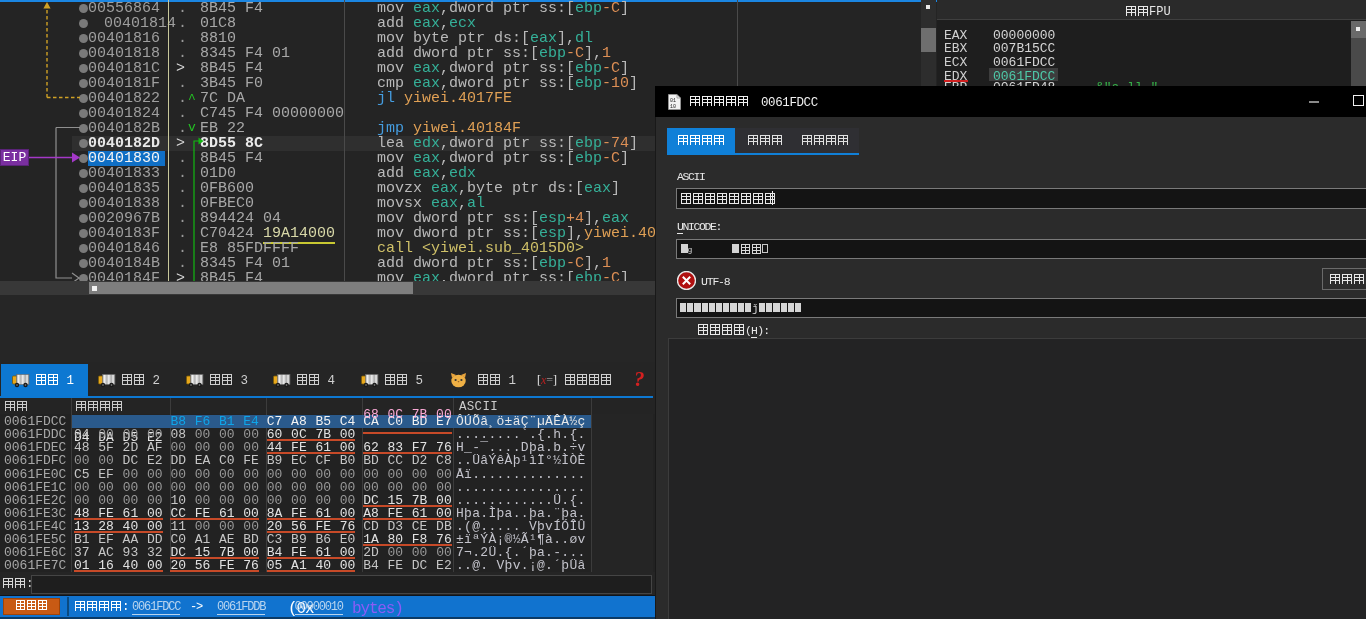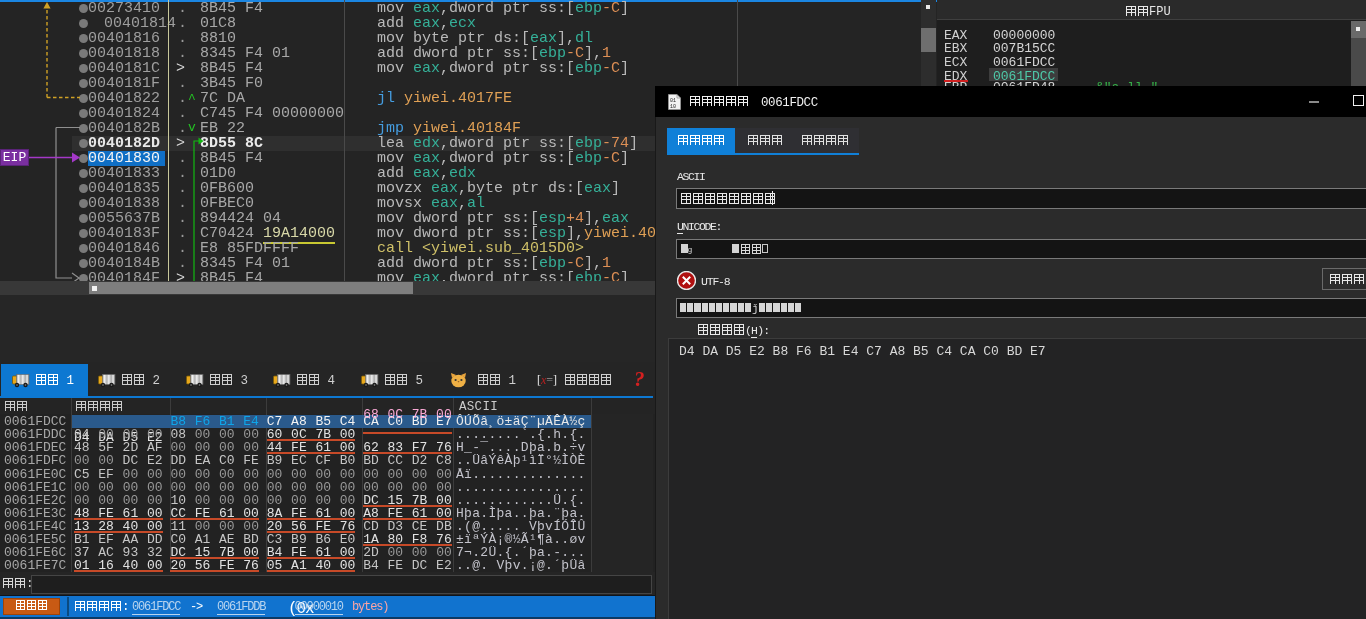--- a/index.html
+++ b/index.html
@@ -33,49 +33,49 @@
 <div class="ab" style="left:0;top:362px;width:936px;height:36px;background:#252525"></div>
 <div class="ab" style="left:0;top:398px;width:936px;height:16px;background:#242424"></div>
 <div class="ab" style="left:0;top:414px;width:936px;height:158px;background:#222222"></div>
 <div class="ab" style="left:0;top:572px;width:936px;height:23px;background:#252525"></div>
 <div class="ab" style="left:0;top:595px;width:936px;height:1px;background:#10151c"></div>
 <div class="ab" style="left:0;top:596px;width:936px;height:21px;background:#1173cf"></div>
 <div class="ab" style="left:0;top:617px;width:936px;height:2px;background:#0b3a66"></div>
 <div class="ab" style="left:0;top:0;width:1123px;height:2px;background:#1b86e2"></div>
 <div class="ab" style="left:1123px;top:0;width:243px;height:1px;background:#454545"></div>
 <div class="ab" style="left:0;top:0;width:936px;height:281px;overflow:hidden">
-<div class="row" style="top:0.7px"><span class="s" style="left:88px;color:#9f9f9f;">00273410</span><span class="s" style="left:178px;color:#9a9a9a">.</span><span class="s" style="left:200px;color:#a8a8a8;">8B45 F4</span><span class="s" style="left:377px;color:#b9b9b9">mov <r>eax</r>,dword ptr ss:[<r>ebp</r><n>-C</n>]</span></div>
+<div class="row" style="top:0.7px"><span class="s" style="left:88px;color:#9f9f9f;">00556864</span><span class="s" style="left:178px;color:#9a9a9a">.</span><span class="s" style="left:200px;color:#a8a8a8;">8B45 F4</span><span class="s" style="left:377px;color:#b9b9b9">mov <r>eax</r>,dword ptr ss:[<r>ebp</r><n>-C</n>]</span></div>
 <div class="dot" style="top:3.7px"></div>
 <div class="row" style="top:15.7px"><span class="s" style="left:104px;color:#9f9f9f;">00401814</span><span class="s" style="left:178px;color:#9a9a9a">.</span><span class="s" style="left:200px;color:#a8a8a8;">01C8</span><span class="s" style="left:377px;color:#b9b9b9">add <r>eax</r>,<r>ecx</r></span></div>
 <div class="dot" style="top:18.7px"></div>
 <div class="row" style="top:30.7px"><span class="s" style="left:88px;color:#9f9f9f;">00401816</span><span class="s" style="left:178px;color:#9a9a9a">.</span><span class="s" style="left:200px;color:#a8a8a8;">8810</span><span class="s" style="left:377px;color:#b9b9b9">mov byte ptr ds:[<r>eax</r>],<r>dl</r></span></div>
 <div class="dot" style="top:33.7px"></div>
 <div class="row" style="top:45.7px"><span class="s" style="left:88px;color:#9f9f9f;">00401818</span><span class="s" style="left:178px;color:#9a9a9a">.</span><span class="s" style="left:200px;color:#a8a8a8;">8345 F4 01</span><span class="s" style="left:377px;color:#b9b9b9">add dword ptr ss:[<r>ebp</r><n>-C</n>],<n>1</n></span></div>
 <div class="dot" style="top:48.7px"></div>
 <div class="row" style="top:60.7px"><span class="s" style="left:88px;color:#9f9f9f;">0040181C</span><span class="s" style="left:176px;color:#d8d8d8">&gt;</span><span class="s" style="left:200px;color:#a8a8a8;">8B45 F4</span><span class="s" style="left:377px;color:#b9b9b9">mov <r>eax</r>,dword ptr ss:[<r>ebp</r><n>-C</n>]</span></div>
 <div class="dot" style="top:63.7px"></div>
-<div class="row" style="top:75.7px"><span class="s" style="left:88px;color:#9f9f9f;">0040181F</span><span class="s" style="left:178px;color:#9a9a9a">.</span><span class="s" style="left:200px;color:#a8a8a8;">3B45 F0</span></div>
+<div class="row" style="top:75.7px"><span class="s" style="left:88px;color:#9f9f9f;">0040181F</span><span class="s" style="left:178px;color:#9a9a9a">.</span><span class="s" style="left:200px;color:#a8a8a8;">3B45 F0</span><span class="s" style="left:377px;color:#b9b9b9">cmp <r>eax</r>,dword ptr ss:[<r>ebp</r><n>-10</n>]</span></div>
 <div class="dot" style="top:78.7px"></div>
 <div class="row" style="top:90.7px"><span class="s" style="left:88px;color:#9f9f9f;">00401822</span><span class="s" style="left:178px;color:#9a9a9a">.</span><span class="s" style="left:188px;top:1px;color:#24c024;font-size:13px">^</span><span class="s" style="left:200px;color:#a8a8a8;">7C DA</span><span class="s" style="left:377px;color:#b9b9b9"><jm>jl</jm> <ad>yiwei.4017FE</ad></span></div>
 <div class="dot" style="top:93.7px"></div>
 <div class="row" style="top:105.7px"><span class="s" style="left:88px;color:#9f9f9f;">00401824</span><span class="s" style="left:178px;color:#9a9a9a">.</span><span class="s" style="left:200px;color:#a8a8a8;">C745 F4 00000000</span></div>
 <div class="dot" style="top:108.7px"></div>
 <div class="row" style="top:120.7px"><span class="s" style="left:88px;color:#9f9f9f;">0040182B</span><span class="s" style="left:178px;color:#9a9a9a">.</span><span class="s" style="left:188px;top:-1px;color:#24c024;font-size:13px">v</span><span class="s" style="left:200px;color:#a8a8a8;">EB 22</span><span class="s" style="left:377px;color:#b9b9b9"><jm>jmp</jm> <ad>yiwei.40184F</ad></span></div>
 <div class="dot" style="top:123.7px"></div>
 <div class="row" style="top:135.7px"><span class="s" style="left:72px;width:848px;height:15px;background:#2f2f2f"></span><span class="s" style="left:88px;color:#e8e8e8;font-weight:bold;">0040182D</span><span class="s" style="left:176px;color:#d8d8d8">&gt;</span><span class="s" style="left:200px;color:#ececec;font-weight:bold;">8D55 8C</span><span class="s" style="left:377px;color:#b9b9b9">lea <r>edx</r>,dword ptr ss:[<r>ebp</r><n>-74</n>]</span></div>
 <div class="dot" style="top:138.7px"></div>
 <div class="row" style="top:150.7px"><span class="s" style="left:88px;width:77px;height:15px;background:#0f6fc5"></span><span class="s" style="left:88px;color:#f5f5f5;">00401830</span><span class="s" style="left:178px;color:#9a9a9a">.</span><span class="s" style="left:200px;color:#a8a8a8;">8B45 F4</span><span class="s" style="left:377px;color:#b9b9b9">mov <r>eax</r>,dword ptr ss:[<r>ebp</r><n>-C</n>]</span></div>
 <div class="dot" style="top:153.7px"></div>
 <div class="row" style="top:165.7px"><span class="s" style="left:88px;color:#9f9f9f;font-family:Liberation Mono, monospace;">00401833</span><span class="s" style="left:178px;color:#9a9a9a">.</span><span class="s" style="left:200px;color:#a8a8a8;">01D0</span><span class="s" style="left:377px;color:#b9b9b9">add <r>eax</r>,<r>edx</r></span></div>
 <div class="dot" style="top:168.7px"></div>
 <div class="row" style="top:180.7px"><span class="s" style="left:88px;color:#9f9f9f;">00401835</span><span class="s" style="left:178px;color:#9a9a9a">.</span><span class="s" style="left:200px;color:#a8a8a8;">0FB600</span><span class="s" style="left:377px;color:#b9b9b9">movzx <r>eax</r>,byte ptr ds:[<r>eax</r>]</span></div>
 <div class="dot" style="top:183.7px"></div>
 <div class="row" style="top:195.7px"><span class="s" style="left:88px;color:#9f9f9f;">00401838</span><span class="s" style="left:178px;color:#9a9a9a">.</span><span class="s" style="left:200px;color:#a8a8a8;">0FBEC0</span><span class="s" style="left:377px;color:#b9b9b9">movsx <r>eax</r>,<r>al</r></span></div>
 <div class="dot" style="top:198.7px"></div>
-<div class="row" style="top:210.7px"><span class="s" style="left:88px;color:#9f9f9f;">0055637B</span><span class="s" style="left:178px;color:#9a9a9a">.</span><span class="s" style="left:200px;color:#a8a8a8;">894424 04</span><span class="s" style="left:377px;color:#b9b9b9">mov dword ptr ss:[<r>esp</r><n>+4</n>],<r>eax</r></span></div>
+<div class="row" style="top:210.7px"><span class="s" style="left:88px;color:#9f9f9f;">0020967B</span><span class="s" style="left:178px;color:#9a9a9a">.</span><span class="s" style="left:200px;color:#a8a8a8;">894424 04</span><span class="s" style="left:377px;color:#b9b9b9">mov dword ptr ss:[<r>esp</r><n>+4</n>],<r>eax</r></span></div>
 <div class="dot" style="top:213.7px"></div>
 <div class="row" style="top:225.7px"><span class="s" style="left:88px;color:#9f9f9f;">0040183F</span><span class="s" style="left:178px;color:#9a9a9a">.</span><span class="s" style="left:200px;color:#a8a8a8;">C70424 <span style="color:#d8d8a8;border-bottom:2px solid #c8c832">19A14000</span></span><span class="s" style="left:377px;color:#b9b9b9">mov dword ptr ss:[<r>esp</r>],<ad>yiwei.40</ad></span></div>
 <div class="dot" style="top:228.7px"></div>
 <div class="row" style="top:240.7px"><span class="s" style="left:88px;color:#9f9f9f;">00401846</span><span class="s" style="left:178px;color:#9a9a9a">.</span><span class="s" style="left:200px;color:#a8a8a8;">E8 85FDFFFF</span><span class="s" style="left:377px;color:#b9b9b9"><cl>call &lt;yiwei.sub_4015D0&gt;</cl></span></div>
 <div class="dot" style="top:243.7px"></div>
 <div class="row" style="top:255.7px"><span class="s" style="left:88px;color:#9f9f9f;">0040184B</span><span class="s" style="left:178px;color:#9a9a9a">.</span><span class="s" style="left:200px;color:#a8a8a8;">8345 F4 01</span><span class="s" style="left:377px;color:#b9b9b9">add dword ptr ss:[<r>ebp</r><n>-C</n>],<n>1</n></span></div>
 <div class="dot" style="top:258.7px"></div>
 <div class="row" style="top:270.7px"><span class="s" style="left:88px;color:#9f9f9f;">0040184F</span><span class="s" style="left:176px;color:#d8d8d8">&gt;</span><span class="s" style="left:200px;color:#a8a8a8;">8B45 F4</span><span class="s" style="left:377px;color:#b9b9b9">mov <r>eax</r>,dword ptr ss:[<r>ebp</r><n>-C</n>]</span></div>
 <div class="dot" style="top:273.7px"></div>
 </div>
@@ -328,21 +328,21 @@
 <div class="ab" style="left:2px;top:577px;color:#d8d8d8;font-size:12.5px"><b class="h"></b><b class="h"></b>:</div>
 <div class="ab" style="left:31px;top:574.5px;width:621px;height:19px;background:#1e1e1e;border:1px solid #454545"></div>
 <div class="ab" style="left:3px;top:597.5px;width:57px;height:17.5px;background:#c85a14;border:1px solid #a04408;color:#fff;font-size:12px;line-height:15.5px;text-align:center"><b class="h9"></b><b class="h9"></b><b class="h9"></b></div>
 <div class="ab" style="left:67px;top:597px;width:2px;height:19px;background:#0b4a80"></div>
 <div class="ab" style="left:74px;top:600px;color:#fff;font-size:12.5px"><b class="h"></b><b class="h"></b><b class="h"></b><b class="h"></b>:</div>
 <div class="ab" style="left:132px;top:600px;font-size:12px;letter-spacing:-1.15px;color:#b8d4ee;border-bottom:1px solid #b8d4ee">0061FDCC</div>
 <div class="ab" style="left:190px;top:600px;font-size:12px;letter-spacing:-1.15px;color:#fff">-&gt;</div>
 <div class="ab" style="left:217px;top:600px;font-size:12px;letter-spacing:-1.15px;color:#b8d4ee;border-bottom:1px solid #b8d4ee">0061FDDB</div>
 <div class="ab" style="left:288px;top:600px;font-size:16px;letter-spacing:-1.15px;color:#fff">(0x</div>
 <div class="ab" style="left:294.5px;top:600px;font-size:12px;letter-spacing:-1.15px;color:#b8d4ee;border-bottom:1px solid #b8d4ee">00000010</div>
-<div class="ab" style="left:352px;top:600px;font-size:12px;letter-spacing:-1.15px;color:#fca5a5">bytes)</div>
+<div class="ab" style="left:352px;top:600px;font-size:16px;letter-spacing:-1.15px;color:#8b5cf6">bytes)</div>
 <div class="ab" style="left:655px;top:86px;width:711px;height:533px;background:#2b2b2b;border-left:1px solid #191919"></div>
 <div class="ab" style="left:655px;top:86px;width:711px;height:31px;background:#000"></div>
 <svg class="ab" style="left:668px;top:94px" width="13" height="16" viewBox="0 0 13 16">
 <path d="M0.5 0.5 H9 L12.5 4 V15.5 H0.5 Z" fill="#f2f2f2" stroke="#999" stroke-width="0.8"></path>
 <path d="M9 0.5 V4 H12.5" fill="none" stroke="#999" stroke-width="0.8"></path>
 <text x="2" y="7.5" font-size="5" fill="#222" font-family="Liberation Mono">01</text>
 <text x="2" y="13.5" font-size="5" fill="#222" font-family="Liberation Mono">10</text>
     </svg>
 <div class="ab" style="left:689px;top:95px;color:#f0f0f0;font-size:12.5px"><b class="h"></b><b class="h"></b><b class="h"></b><b class="h"></b><b class="h"></b></div>
 <div class="ab" style="left:761px;top:95.5px;color:#f0f0f0;font-size:12.5px;letter-spacing:-0.4px">0061FDCC</div>
@@ -365,13 +365,12 @@
 <circle cx="9.5" cy="9.5" r="9" fill="#b01010" stroke="#e8e8e8" stroke-width="1.4"></circle>
 <path d="M5.8 5.8 L13.2 13.2 M13.2 5.8 L5.8 13.2" stroke="#fff" stroke-width="2"></path>
     </svg>
 <div class="ab" style="left:701px;top:275px;color:#e8e8e8;font-size:11.5px;letter-spacing:-1.2px">UTF-8</div>
 <div class="ab" style="left:1322px;top:267.5px;width:44px;height:22px;background:#2d2d2d;border:1px solid #6a6a6a;border-right:none"></div>
 <div class="ab" style="left:1329px;top:273px;color:#e8e8e8;font-size:12px"><b class="h"></b><b class="h"></b><b class="h"></b></div>
 <div class="ab" style="left:676px;top:297.5px;width:690px;height:20.5px;background:#141414;border:1px solid #7a7a7a;border-right:none"></div>
 <div class="ab" style="left:680px;top:303px;height:10px;line-height:8.5px;white-space:nowrap"><i style="display:inline-block;width:6.2px;height:8.5px;background:#d4d4d4;margin-right:1px"></i><i style="display:inline-block;width:6.2px;height:8.5px;background:#d4d4d4;margin-right:1px"></i><i style="display:inline-block;width:6.2px;height:8.5px;background:#d4d4d4;margin-right:1px"></i><i style="display:inline-block;width:6.2px;height:8.5px;background:#d4d4d4;margin-right:1px"></i><i style="display:inline-block;width:6.2px;height:8.5px;background:#d4d4d4;margin-right:1px"></i><i style="display:inline-block;width:6.2px;height:8.5px;background:#d4d4d4;margin-right:1px"></i><i style="display:inline-block;width:6.2px;height:8.5px;background:#d4d4d4;margin-right:1px"></i><i style="display:inline-block;width:6.2px;height:8.5px;background:#d4d4d4;margin-right:1px"></i><i style="display:inline-block;width:6.2px;height:8.5px;background:#d4d4d4;margin-right:1px"></i><i style="display:inline-block;width:6.2px;height:8.5px;background:#d4d4d4;margin-right:1px"></i><span style="font-size:11px;color:#d4d4d4;margin-right:0.5px">ǰ</span><i style="display:inline-block;width:6.2px;height:8.5px;background:#d4d4d4;margin-right:1px"></i><i style="display:inline-block;width:6.2px;height:8.5px;background:#d4d4d4;margin-right:1px"></i><i style="display:inline-block;width:6.2px;height:8.5px;background:#d4d4d4;margin-right:1px"></i><i style="display:inline-block;width:6.2px;height:8.5px;background:#d4d4d4;margin-right:1px"></i><i style="display:inline-block;width:6.2px;height:8.5px;background:#d4d4d4;margin-right:1px"></i><i style="display:inline-block;width:6.2px;height:8.5px;background:#d4d4d4;margin-right:1px"></i></div>
 <div class="ab" style="left:697px;top:323.5px;color:#e8e8e8;font-size:12px"><b class="h"></b><b class="h"></b><b class="h"></b><b class="h"></b><span style="font-size:11.5px;letter-spacing:-0.8px">(<span style="border-bottom:1px solid #e8e8e8">H</span>):</span></div>
 <div class="ab" style="left:668px;top:338px;width:698px;height:281px;background:#232324;border-top:1px solid #3c3c3c;border-left:1px solid #3c3c3c"></div>
-<div class="ab" style="left:679px;top:343.5px;color:#d8d8d8;font-size:13px;letter-spacing:0;white-space:pre">D4 DA D5 E2 B8 F6 B1 E4 C7 A8 B5 C4 CA C0 BD E7</div>
 </div>
 </body></html>

